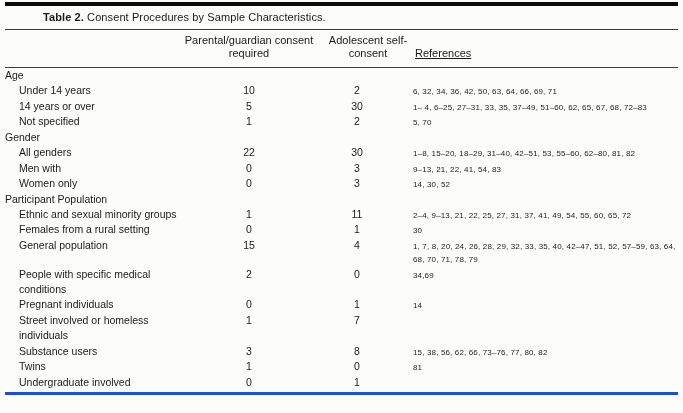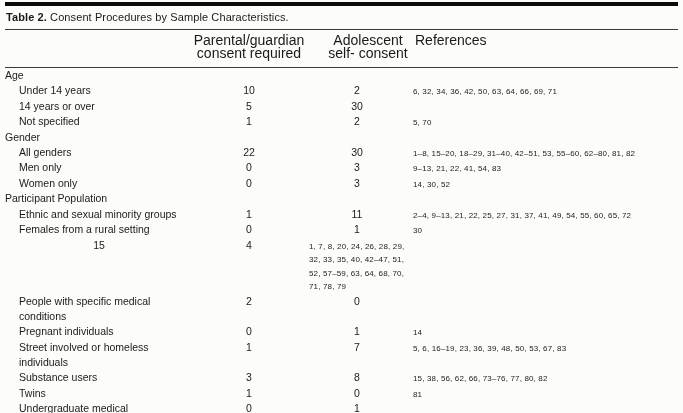--- a/index.html
+++ b/index.html
@@ -15,34 +15,35 @@
     padding: 0 5px;
   }
   .top-rule {
     border-top: 4px solid #0b0b0b;
     margin: 2px 0 0 0;
   }
   .title {
     font-size: 11px;
     padding: 5px 1px 6px 1px;
     letter-spacing: 0.1px;
+    margin-left: 37px;
   }
   .title .bold { font-weight: bold; }
   .thin-rule { border-top: 1px solid #3a3a3a; height: 0; }
   .header-row {
     display: flex;
-    align-items: flex-start;
+    align-items: flex-end;
     padding: 4px 0 7px 0;
-    font-size: 14px;
+    font-size: 11px;
     line-height: 13px;
   }
   .hdr-spacer { width: 168px; flex: 0 0 auto; }
   .hdr-parental { width: 152px; flex: 0 0 auto; text-align: center; }
   .hdr-adolescent { width: 86px; flex: 0 0 auto; text-align: center; }
-  .hdr-references { flex: 1 1 auto; padding-left: 4px; }
+  .hdr-references { flex: 1 1 auto; padding-left: 4px; text-decoration: underline; }
   .tbody { border-bottom: 3px solid #1d4ed8; padding-bottom: 2px; }
   .row {
     display: grid;
     grid-template-columns: 188px 112px 104px 1fr;
     align-items: start;
     line-height: 15.3px;
     font-size: 10.5px;
   }
   .row .label { padding-right: 12px; }
   .row.data .label { padding-left: 14px; }
@@ -87,41 +88,42 @@
       <div class="row data">
         <div class="cell label">Under 14 years</div>
         <div class="cell num">10</div>
         <div class="cell num">2</div>
         <div class="cell refs">6, 32, 34, 36, 42, 50, 63, 64, 66, 69, 71</div>
       </div>
       <div class="row data">
         <div class="cell label">14 years or over</div>
         <div class="cell num">5</div>
         <div class="cell num">30</div>
+        <div class="cell refs">1– 4, 6–25, 27–31, 33, 35, 37–49, 51–60, 62, 65, 67, 68, 72–83</div>
       </div>
       <div class="row data">
         <div class="cell label">Not specified</div>
         <div class="cell num">1</div>
         <div class="cell num">2</div>
         <div class="cell refs">5, 70</div>
       </div>
       <div class="row section">
         <div class="cell label">Gender</div>
         <div class="cell num"></div>
         <div class="cell num"></div>
         <div class="cell refs"></div>
       </div>
       <div class="row data">
         <div class="cell label">All genders</div>
         <div class="cell num">22</div>
         <div class="cell num">30</div>
         <div class="cell refs">1–8, 15–20, 18–29, 31–40, 42–51, 53, 55–60, 62–80, 81, 82</div>
       </div>
       <div class="row data">
-        <div class="cell label">Men only</div>
+        <div class="cell label">Men with</div>
         <div class="cell num">0</div>
         <div class="cell num">3</div>
         <div class="cell refs">9–13, 21, 22, 41, 54, 83</div>
       </div>
       <div class="row data">
         <div class="cell label">Women only</div>
         <div class="cell num">0</div>
         <div class="cell num">3</div>
         <div class="cell refs">14, 30, 52</div>
       </div>
@@ -137,52 +139,53 @@
         <div class="cell num">11</div>
         <div class="cell refs">2–4, 9–13, 21, 22, 25, 27, 31, 37, 41, 49, 54, 55, 60, 65, 72</div>
       </div>
       <div class="row data">
         <div class="cell label">Females from a rural setting</div>
         <div class="cell num">0</div>
         <div class="cell num">1</div>
         <div class="cell refs">30</div>
       </div>
       <div class="row data">
+        <div class="cell label">General population</div>
         <div class="cell num">15</div>
         <div class="cell num">4</div>
         <div class="cell refs">1, 7, 8, 20, 24, 26, 28, 29, 32, 33, 35, 40, 42–47, 51, 52, 57–59, 63, 64, 68, 70, 71, 78, 79</div>
       </div>
       <div class="row data">
         <div class="cell label">People with specific medical conditions</div>
         <div class="cell num">2</div>
         <div class="cell num">0</div>
+        <div class="cell refs">34,69</div>
       </div>
       <div class="row data">
         <div class="cell label">Pregnant individuals</div>
         <div class="cell num">0</div>
         <div class="cell num">1</div>
         <div class="cell refs">14</div>
       </div>
       <div class="row data">
         <div class="cell label">Street involved or homeless individuals</div>
         <div class="cell num">1</div>
         <div class="cell num">7</div>
-        <div class="cell refs">5, 6, 16–19, 23, 36, 39, 48, 50, 53, 67, 83</div>
       </div>
       <div class="row data">
         <div class="cell label">Substance users</div>
         <div class="cell num">3</div>
         <div class="cell num">8</div>
         <div class="cell refs">15, 38, 56, 62, 66, 73–76, 77, 80, 82</div>
       </div>
       <div class="row data">
         <div class="cell label">Twins</div>
         <div class="cell num">1</div>
         <div class="cell num">0</div>
         <div class="cell refs">81</div>
       </div>
       <div class="row data">
-        <div class="cell label">Undergraduate medical</div>
+        <div class="cell label">Undergraduate involved</div>
         <div class="cell num">0</div>
         <div class="cell num">1</div>
       </div>
     </div>
 </div>
 
 </body></html>

